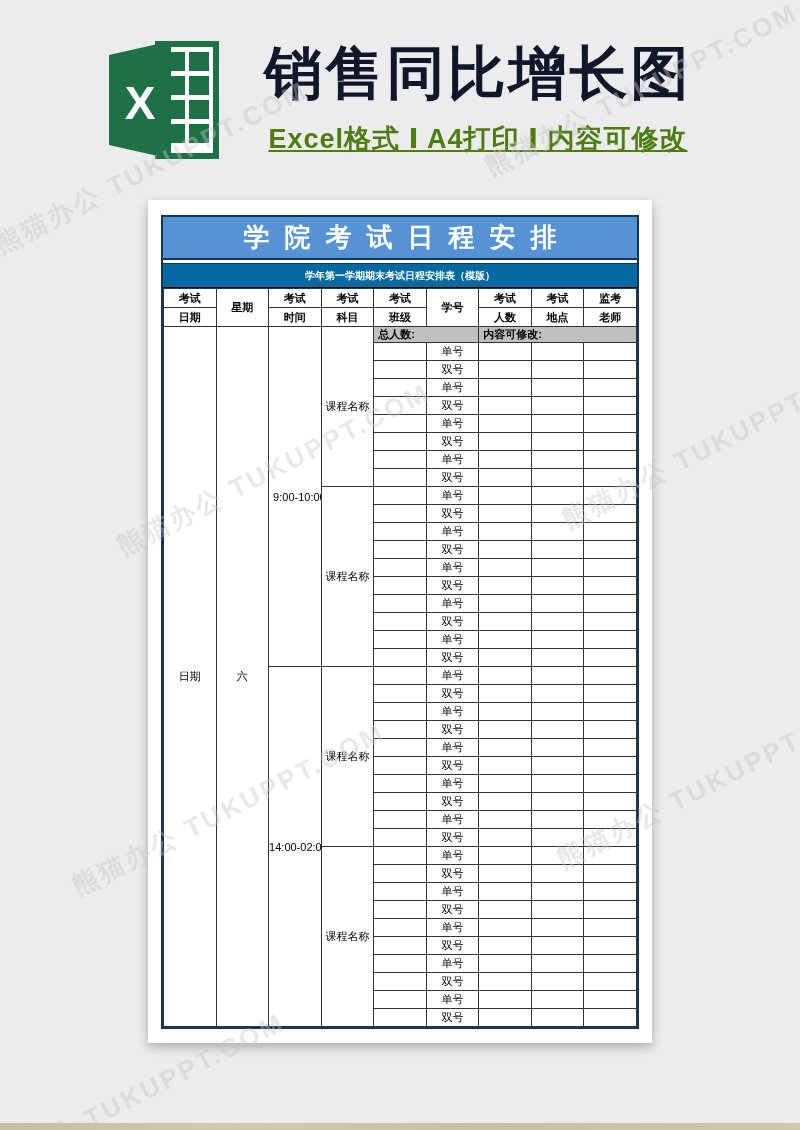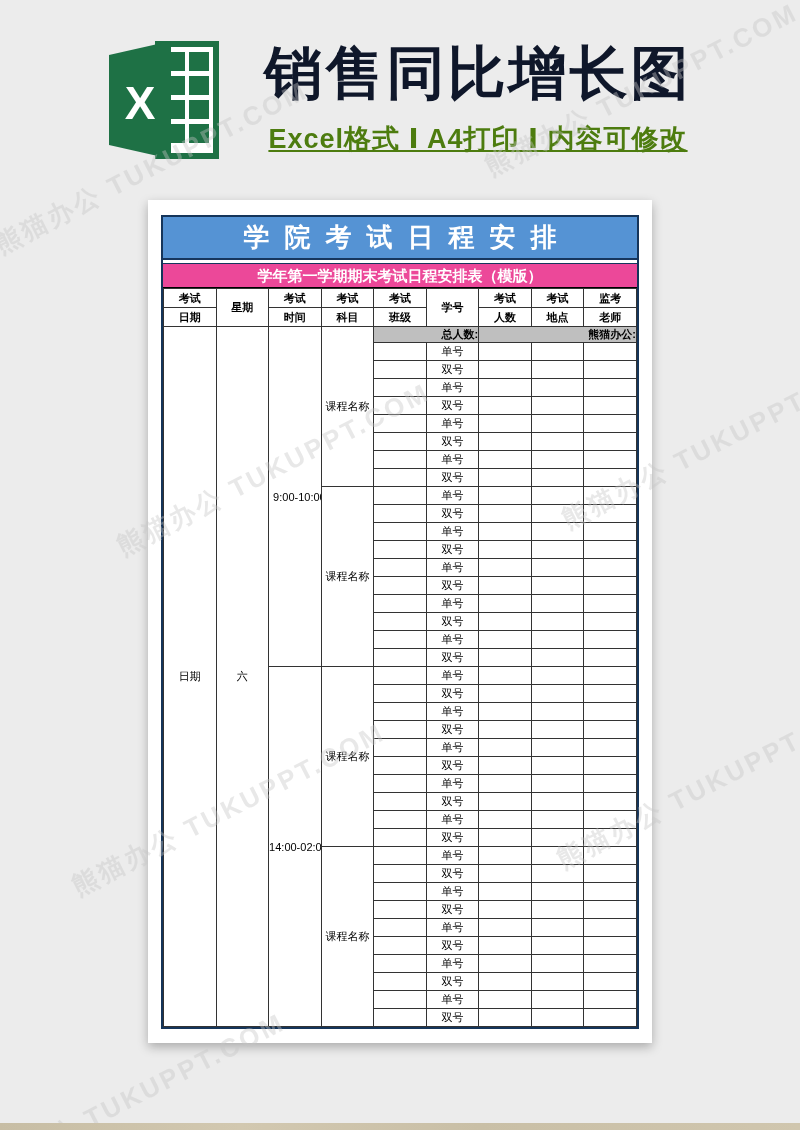--- a/index.html
+++ b/index.html
@@ -38,35 +38,35 @@
   }
   .sheet { border:2px solid #15355a; }
   .banner {
     background:#5593d4; height:41px; line-height:41px;
     text-align:center; color:#fff; font-size:26px; font-weight:bold;
     letter-spacing:15px; text-indent:15px;
     border-bottom:2px solid #17365d; white-space:nowrap; overflow:hidden;
   }
   .banner-gap { height:3px; background:#fff; }
   .subbanner {
-    background:#ec4899; height:23px; line-height:23px;
-    text-align:center; color:#fff; font-size:15px; font-weight:bold;
+    background:#0369a1; height:23px; line-height:23px;
+    text-align:center; color:#fff; font-size:10px; font-weight:bold;
     border-top:1px solid #17365d; border-bottom:1px solid #000;
     white-space:nowrap; overflow:hidden;
   }
   table.sched { border-collapse:collapse; width:100%; table-layout:fixed; }
   .sched th, .sched td {
     border:1px solid #333; padding:0; text-align:center;
     font-size:11px; color:#000; overflow:hidden; white-space:nowrap;
   }
   .sched thead th { height:18px; font-weight:bold; background:#fff; }
   .sched tbody tr { height:18px; }
   .sched tr.summary-row { height:16px; }
   .sched tr.summary-row td {
-    background:#bfbfbf; text-align:right; padding-left:13px; font-weight:bold;
+    background:#bfbfbf; text-align:left; padding-left:4px; font-weight:bold;
   }
   .sched td.time-cell, .sched td.course-cell { background:#fff;margin-top:28px; }
 
   
   .watermark-layer { position:absolute; inset:0; z-index:3; pointer-events:none; }
   .wm {
     position:absolute; white-space:nowrap;
     transform:rotate(-27deg);
     font-size:26px; font-weight:bold; letter-spacing:3px;
     color:rgba(197,197,197,0.40);
@@ -151,21 +151,21 @@
             <th>老师</th>
           </tr>
         </thead>
         <tbody>
           <tr class="summary-row">
             <td rowspan="39" style="background:#fff;text-align:center;padding-left:0;font-weight:normal;">日期</td>
             <td rowspan="39" style="background:#fff;text-align:center;padding-left:0;font-weight:normal;">六</td>
             <td rowspan="19" class="time-cell" style="background:#fff;text-align:center;padding-left:4px;font-weight:normal;">9:00-10:00</td>
             <td rowspan="9" class="course-cell" style="background:#fff;text-align:center;padding-left:0;font-weight:normal;">课程名称</td>
             <td colspan="2">总人数:</td>
-            <td colspan="3">熊猫办公:</td>
+            <td colspan="3">内容可修改:</td>
           </tr>
           <tr>
             <td></td>
             <td>单号</td>
             <td></td>
             <td></td>
             <td></td>
           </tr>
           <tr>
             <td></td>

